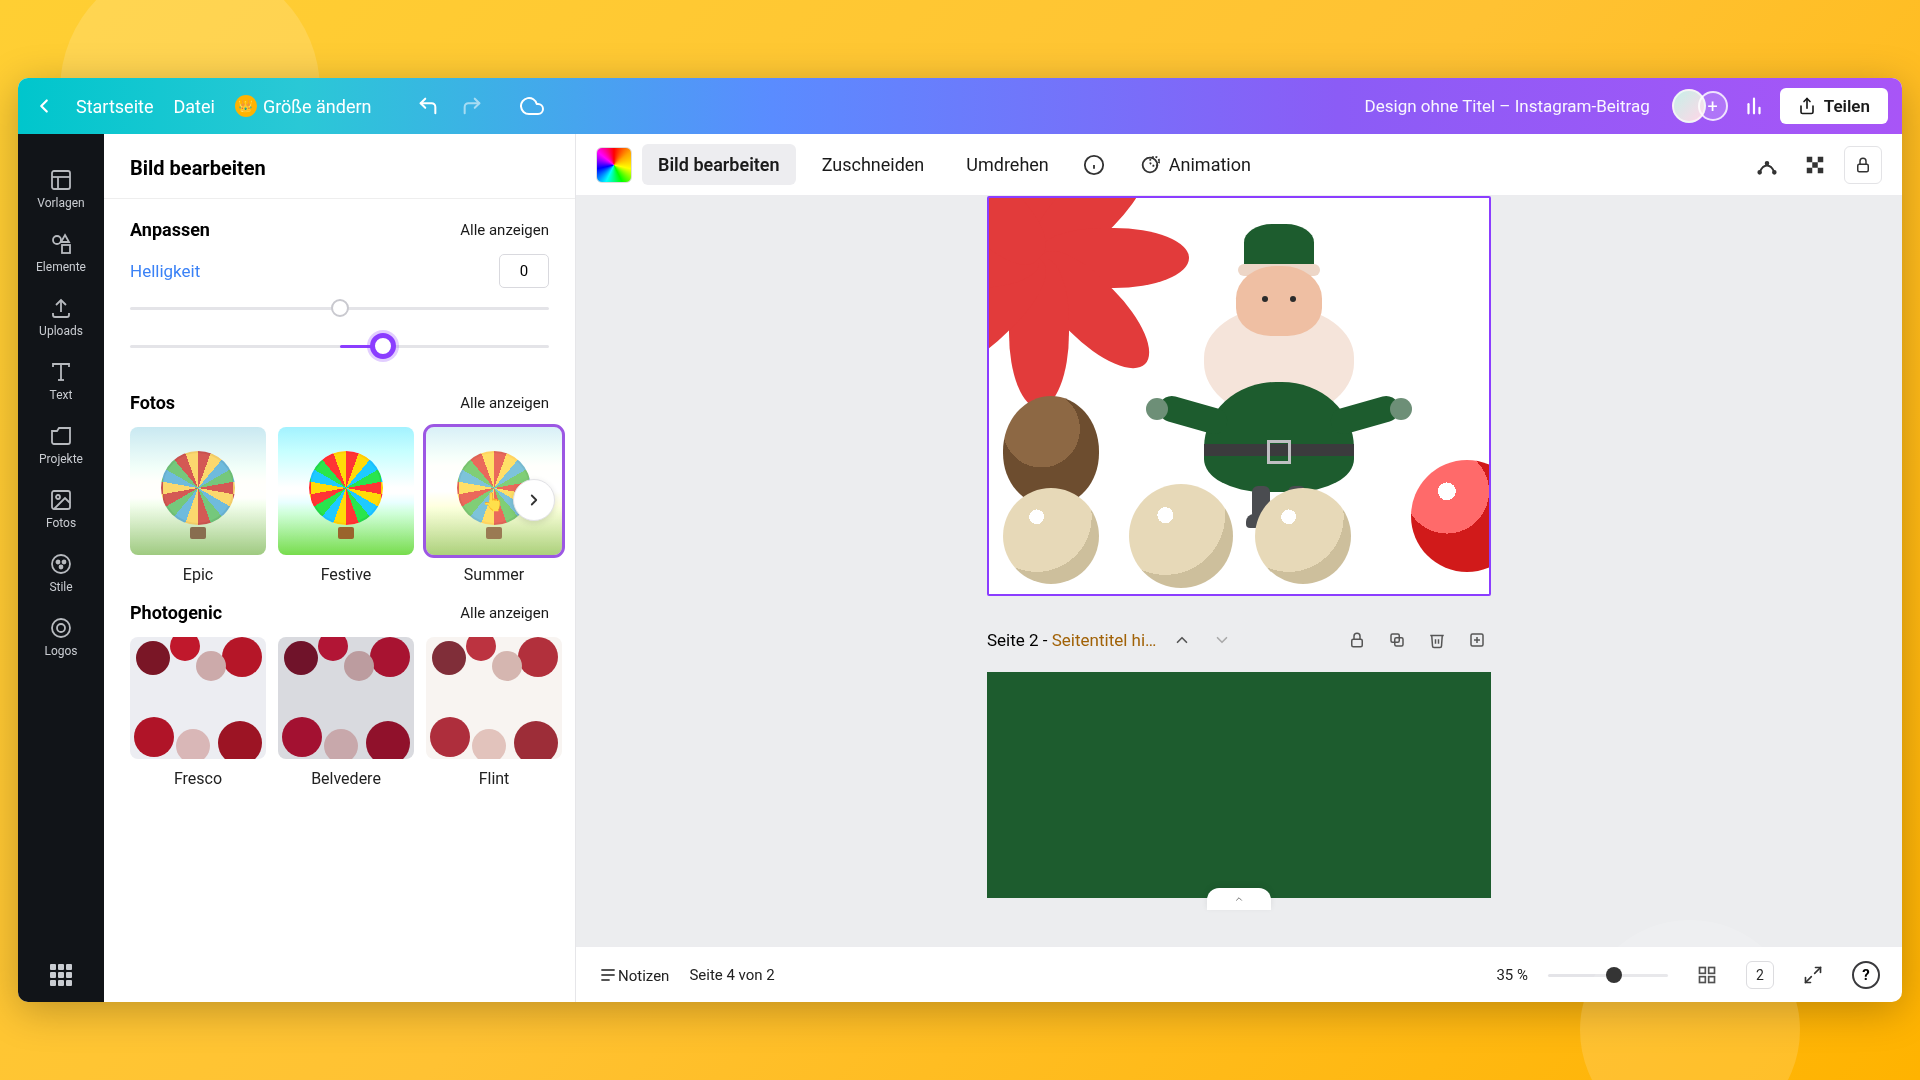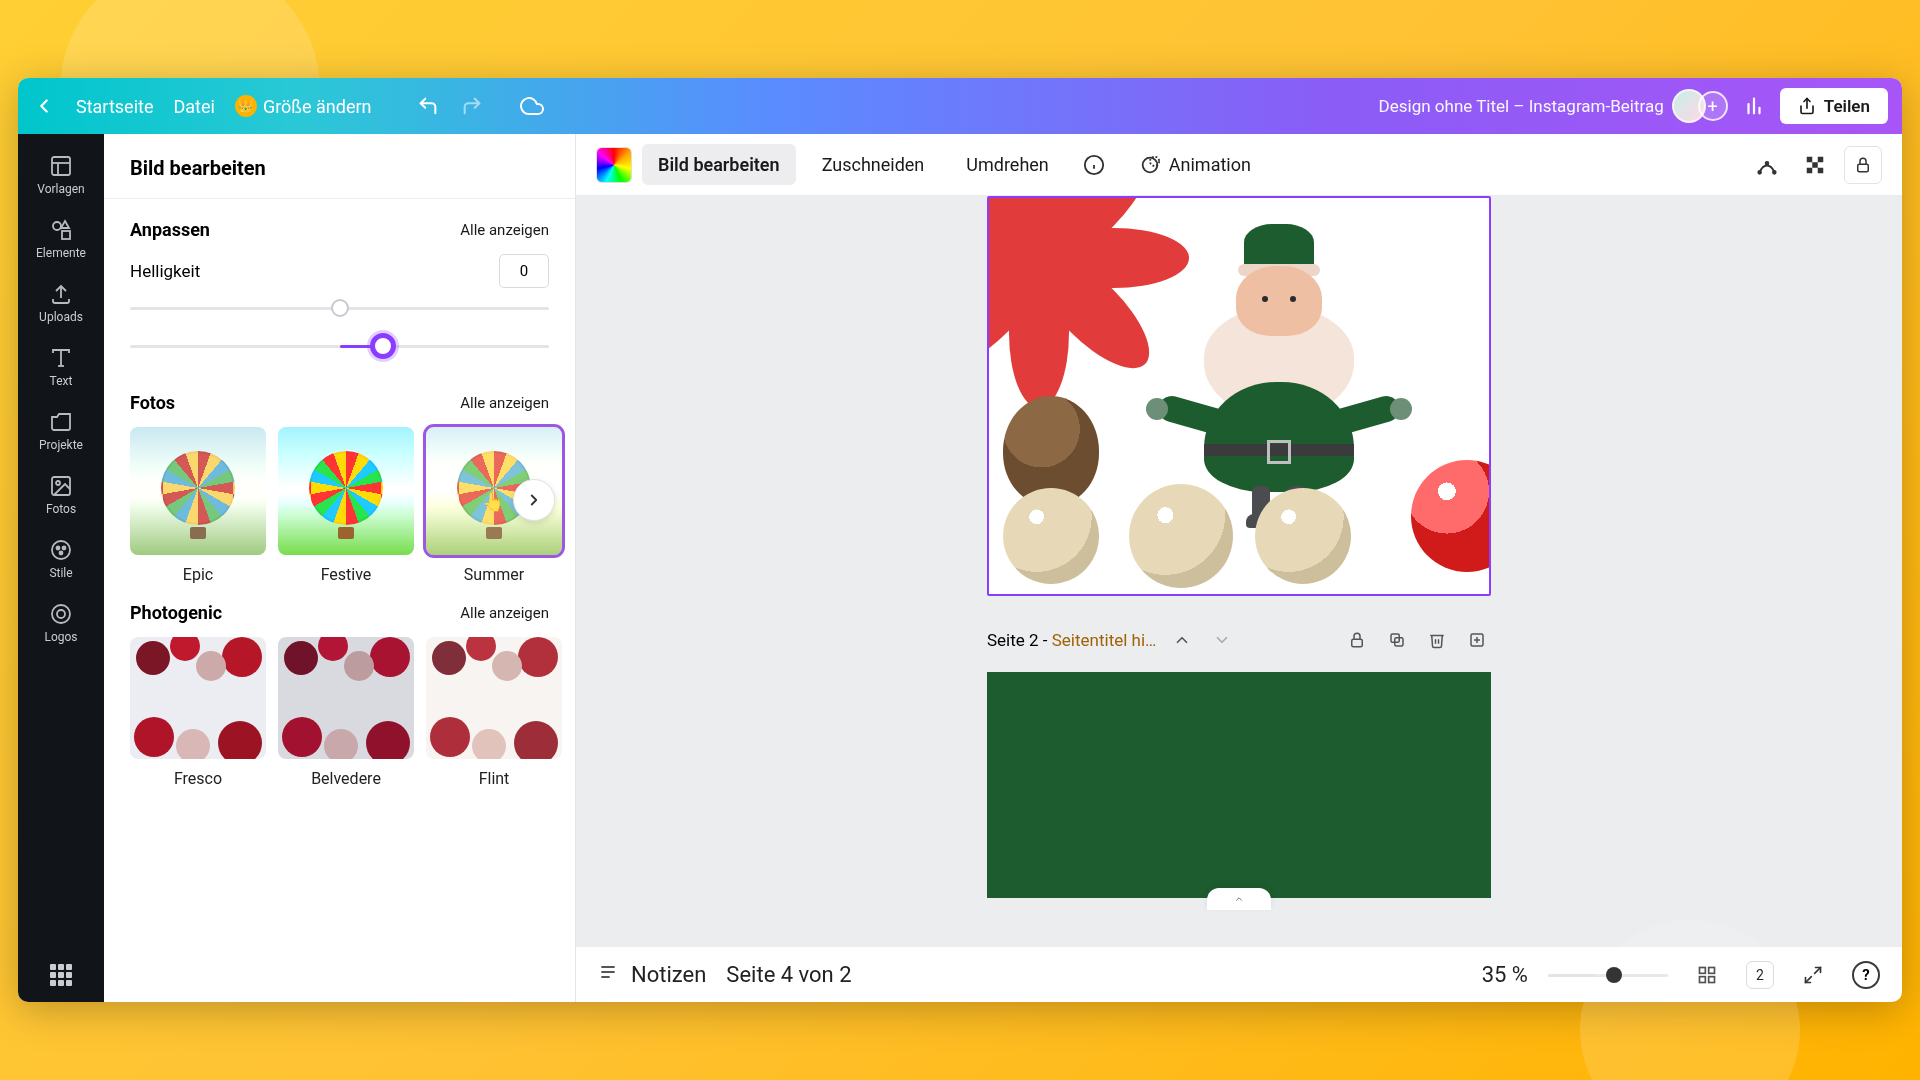--- a/index.html
+++ b/index.html
@@ -35,49 +35,49 @@
     height: 56px;
     background: linear-gradient(90deg,#00c6cc 0%, #2ac8d6 15%, #5a8cff 40%, #8b5cf6 70%, #a855f7 100%);
     display: flex; align-items: center; padding: 0 14px; color: #fff;
     flex: 0 0 56px;
   }
   .tb-left { display: flex; align-items: center; gap: 20px; }
   .tb-item { font-size: 18px; cursor: pointer; }
   .tb-icon { width: 24px; height: 24px; display: inline-flex; align-items: center; justify-content: center; }
   .tb-resize { display:flex; align-items:center; gap:6px; }
   .crown { width:22px;height:22px;border-radius:50%;background:#ffb300;display:inline-flex;align-items:center;justify-content:center;font-size:12px;}
-  .tb-title { font-size:17px; opacity:0.95; margin-left:auto; margin-right:8px;}
+  .tb-title { font-size:17px; opacity:0.95; margin-left:auto; margin-right:22px;}
   .tb-right { display:flex; align-items:center; gap:14px; }
   .avatar { width:34px;height:34px;border-radius:50%;background:linear-gradient(135deg,#c7f0e8,#ffd6e7); border:2px solid rgba(255,255,255,0.6); }
   .plus-circ { width:30px;height:30px;border-radius:50%;border:2px solid rgba(255,255,255,0.8);display:flex;align-items:center;justify-content:center;font-size:18px;margin-left:-22px;background:rgba(255,255,255,0.18);}
   .share-btn { background:#fff;color:#1a1a1a;border-radius:6px;padding:8px 18px;font-weight:600;font-size:17px;display:flex;align-items:center;gap:8px;cursor:pointer;}
   .bars-icn svg, .tb-icon svg { display:block; }
 
   
   .body { flex:1; display:flex; min-height:0; }
 
   
-  .rail { width:86px; background:#111418; display:flex; flex-direction:column; align-items:center; padding-top:8px; }
+  .rail { width:86px; background:#111418; display:flex; flex-direction:column; align-items:center; padding-top:22px; }
   .rail-item { width:100%; padding:12px 0 10px; display:flex; flex-direction:column; align-items:center; gap:4px; color:#c9ccd1; cursor:pointer; }
   .rail-item svg { opacity:0.9; }
   .rail-label { font-size:12px; }
   .rail-bottom { margin-top:auto; padding:16px 0; }
   .grid9 { width:22px;height:22px; display:grid; grid-template-columns:repeat(3,6px); grid-template-rows:repeat(3,6px); gap:2px; }
   .grid9 span { background:#c9ccd1; border-radius:1px; }
 
   
   .panel { width:472px; border-right:1px solid #e6e6e9; overflow:hidden; display:flex; flex-direction:column; }
   .panel-title { padding:22px 26px 18px; font-size:20px; font-weight:700; border-bottom:1px solid #eee; }
   .panel-body { padding:20px 26px; overflow:auto; }
   .sec-head { display:flex; justify-content:space-between; align-items:center; margin-bottom:14px; }
   .sec-head h3 { font-size:18px; font-weight:700; }
   .sec-head a { font-size:15px; color:#1a1a1a; cursor:pointer; }
   .adj-row { margin-bottom:18px; }
   .adj-top { display:flex; justify-content:space-between; align-items:center; margin-bottom:10px;}
-  .adj-label { font-size:17px; color:#000000; }
+  .adj-label { font-size:17px; color:#3b82f6; }
   .adj-val { width:50px; height:34px; border:1px solid #d9d9de; border-radius:5px; display:flex;align-items:center;justify-content:center; font-size:15px; }
   .slider { position:relative; height:20px; }
   .track { position:absolute; left:0; right:0; top:9px; height:3px; background:#e4e4e8; border-radius:2px; }
   .fill  { position:absolute; top:9px; height:3px; background:#b6b6bd; border-radius:2px; }
   .fill.purple { background:#8b3dff; }
   .thumb { position:absolute; top:1px; width:18px; height:18px; border-radius:50%; background:#fff; border:2px solid #c9c9cf; transform:translateX(-50%); }
   .thumb.active { width:26px;height:26px; top:-3px; background:#fff; border:5px solid #8b3dff; box-shadow:0 0 0 3px rgba(139,61,255,0.25);}
   .divider { height:18px; }
 
   .filter-row { position:relative; display:flex; gap:12px; }
@@ -152,21 +152,21 @@
   .pm-title b{font-weight:400;}
   .pm-sub{color:#a16207;}
   .pm-spacer{flex:1;}
   .pm-icn{width:28px;height:28px;display:flex;align-items:center;justify-content:center;color:#4a4a4f;cursor:pointer;}
 
   .page2 { position:absolute; left:50%; transform:translateX(-50%); top:476px; width:504px; height:226px; background:#1d5c2e; }
   .page-tab { position:absolute; left:50%; transform:translateX(-50%); top:692px; width:64px;height:22px;background:#fff;border-radius:12px 12px 0 0; box-shadow:0 -2px 6px rgba(0,0,0,0.08); display:flex;align-items:center;justify-content:center;}
 
   
   .bottombar { height:56px; border-top:1px solid #ececef; display:flex; align-items:center; padding:0 22px; gap:20px;}
-  .bb-item { display:flex; align-items:flex-start; gap:13px; font-size:22px; color:#222; cursor:pointer;}
+  .bb-item { display:flex; align-items:flex-end; gap:0; font-size:15px; color:#222; cursor:pointer;}
   .bb-spacer{flex:1;}
   .zoom-slider{position:relative;width:120px;height:20px;}
   .zoom-slider .track{top:9px;}
   .zoom-slider .thumb{width:16px;height:16px;top:2px;background:#111;border:none;}
   .pagecount{width:28px;height:28px;border:1px solid #d6d6da;border-radius:6px;display:flex;align-items:center;justify-content:center;font-size:14px;}
   .help{width:28px;height:28px;border:2px solid #3a3a3d;border-radius:50%;display:flex;align-items:center;justify-content:center;font-size:15px;font-weight:700;}
 </style>
 </head>
 <body>
 

